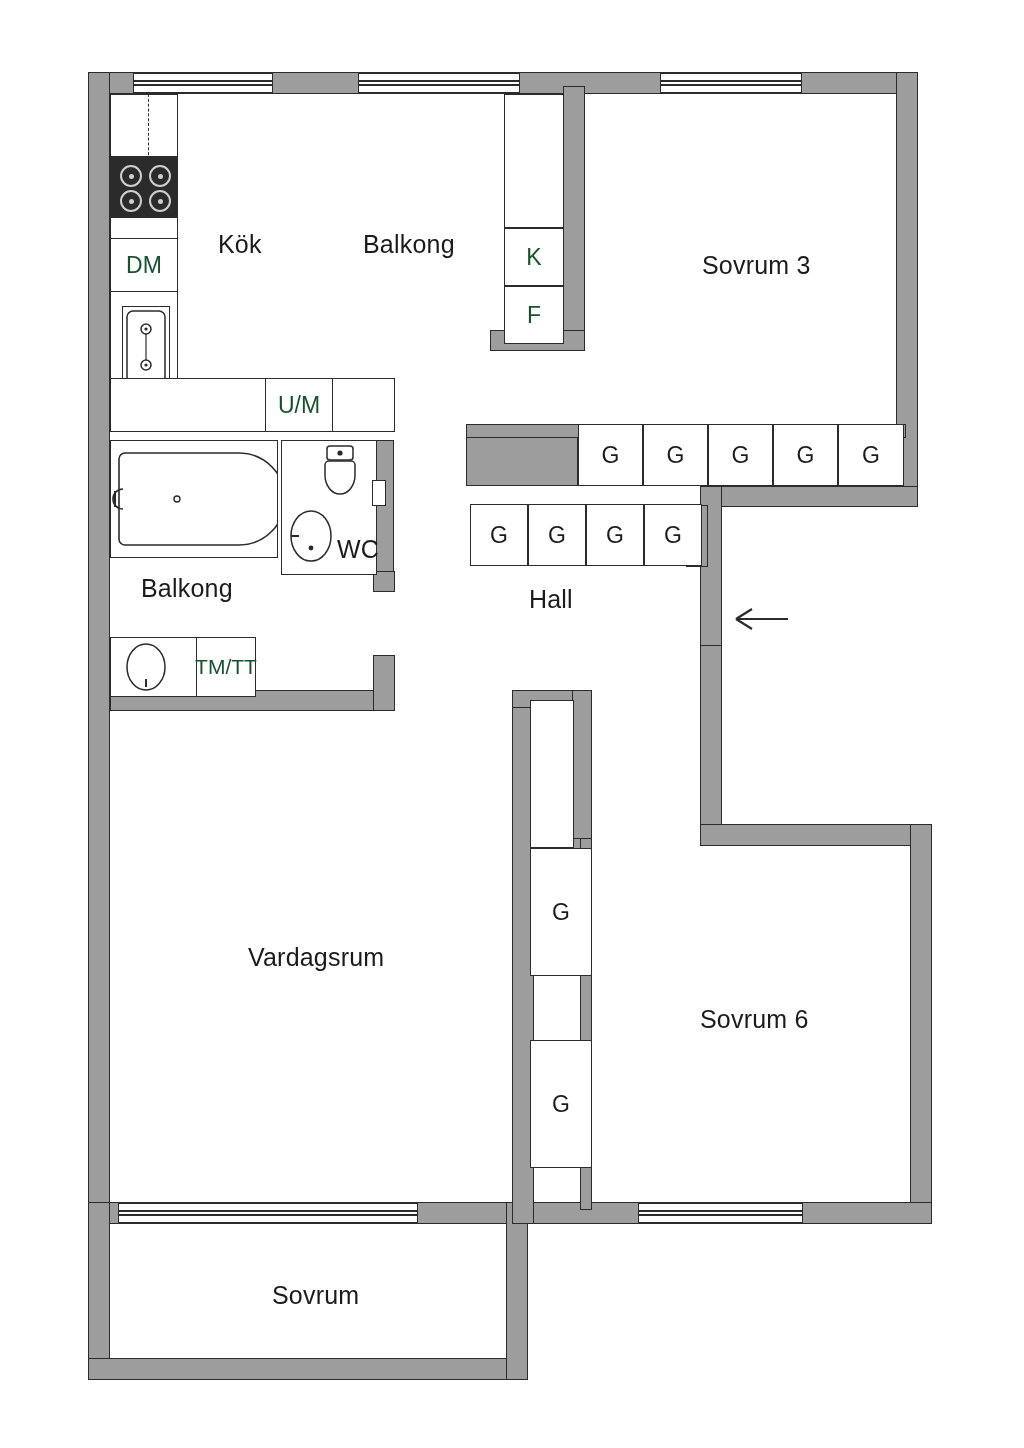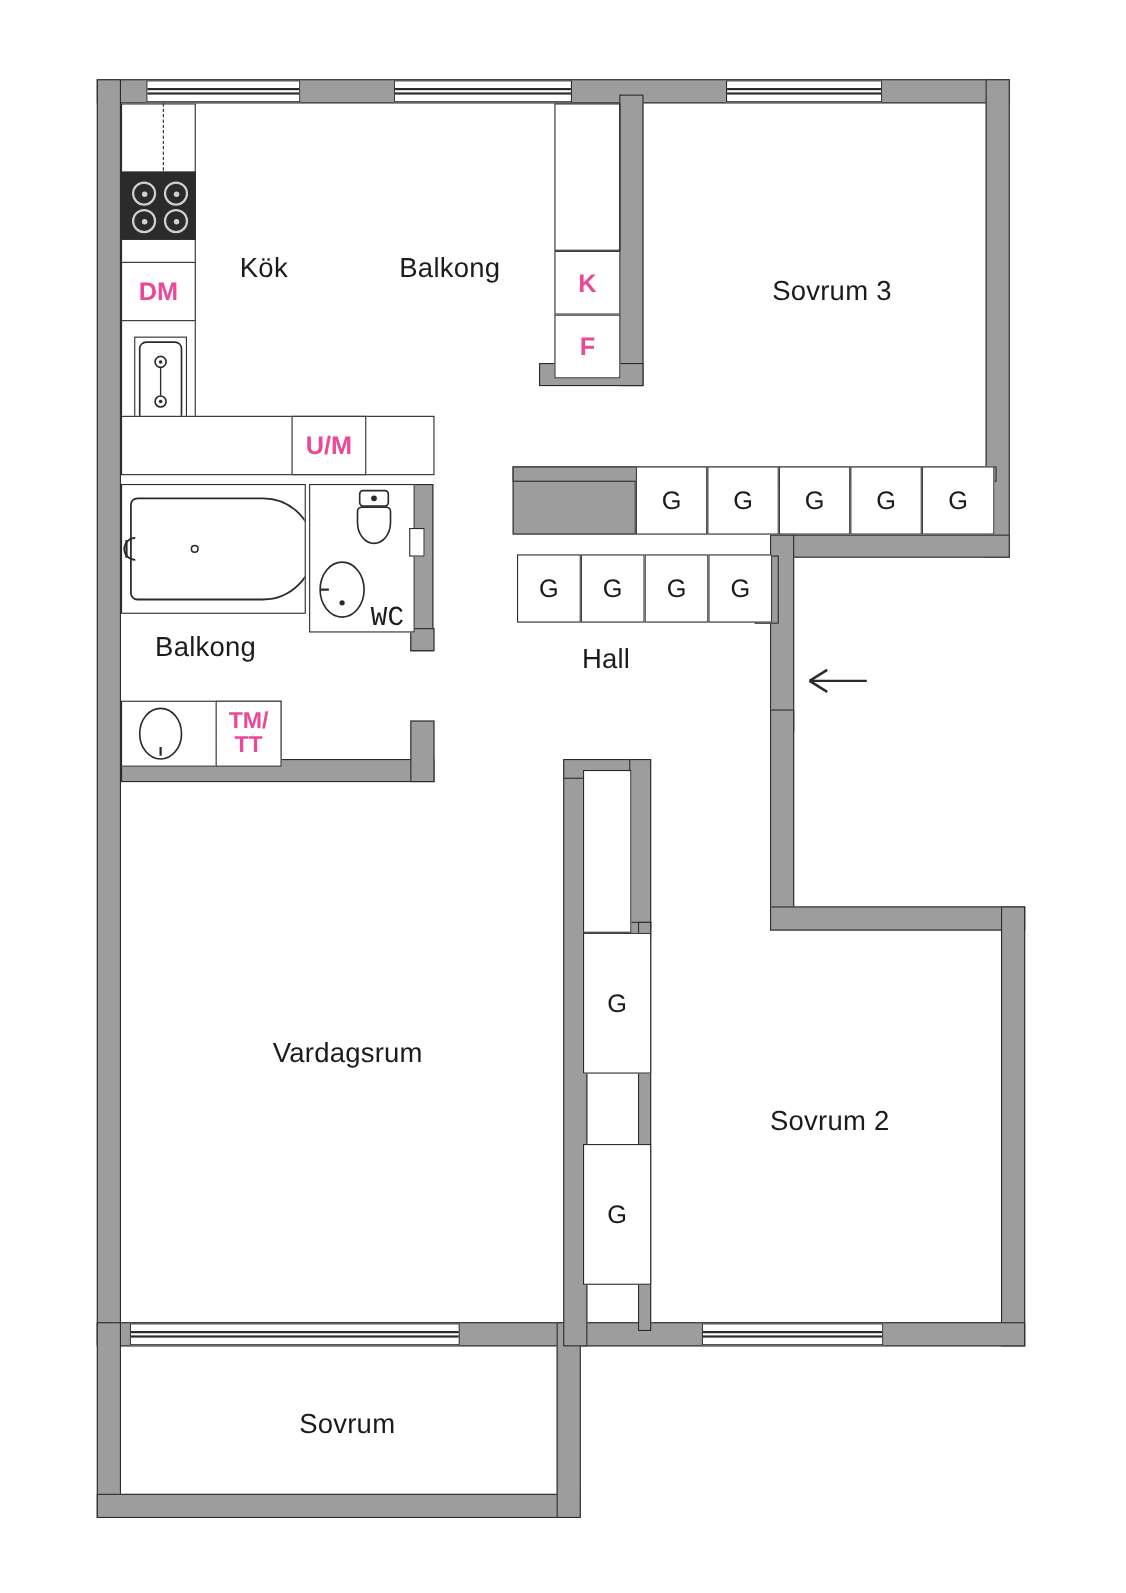--- a/index.html
+++ b/index.html
@@ -73,25 +73,24 @@
   }
   .appliance {
     position: absolute;
     border: 1.5px solid #2b2b2b;
     box-sizing: border-box;
     background: #ffffff;
     display: flex;
     align-items: center;
     justify-content: center;
     font-size: 23px;
-    color: #ec4899;
-    font-weight: bold;
+    color: #14532d;
   }
   .appliance.stacked {
-    flex-direction: column;
+    flex-direction: row;
     font-size: 21px;
     line-height: 22px;
   }
   
   .stove {
     position: absolute;
     background: #2b2b2b;
     border: 1.5px solid #2b2b2b;
     box-sizing: border-box;
   }
@@ -294,19 +293,19 @@
 
   <svg class="arrow" style="left:730px; top:604px;" width="60" height="30" viewBox="0 0 60 30">
     <path d="M58 15 L6 15" stroke="#2b2b2b" stroke-width="2.2" fill="none"></path>
     <path d="M6 15 L22 5 M6 15 L22 25" stroke="#2b2b2b" stroke-width="2.2" fill="none"></path>
   </svg>
 
   <div class="label" style="left:218px; top:230px;">Kök</div>
   <div class="label" style="left:363px; top:230px;">Balkong</div>
   <div class="label" style="left:702px; top:251px;">Sovrum 3</div>
   <div class="label" style="left:141px; top:574px;">Balkong</div>
-  <div class="label" style="left:337px; top:547px;font-family:Liberation Mono, monospace;">WC</div>
+  <div class="label" style="left:337px; top:535px;">WC</div>
   <div class="label" style="left:529px; top:585px;">Hall</div>
   <div class="label" style="left:248px; top:943px;">Vardagsrum</div>
-  <div class="label" style="left:700px; top:1005px;">Sovrum 2</div>
+  <div class="label" style="left:700px; top:1005px;">Sovrum 6</div>
   <div class="label" style="left:272px; top:1281px;">Sovrum</div>
 
 </div>
 
 </body></html>

